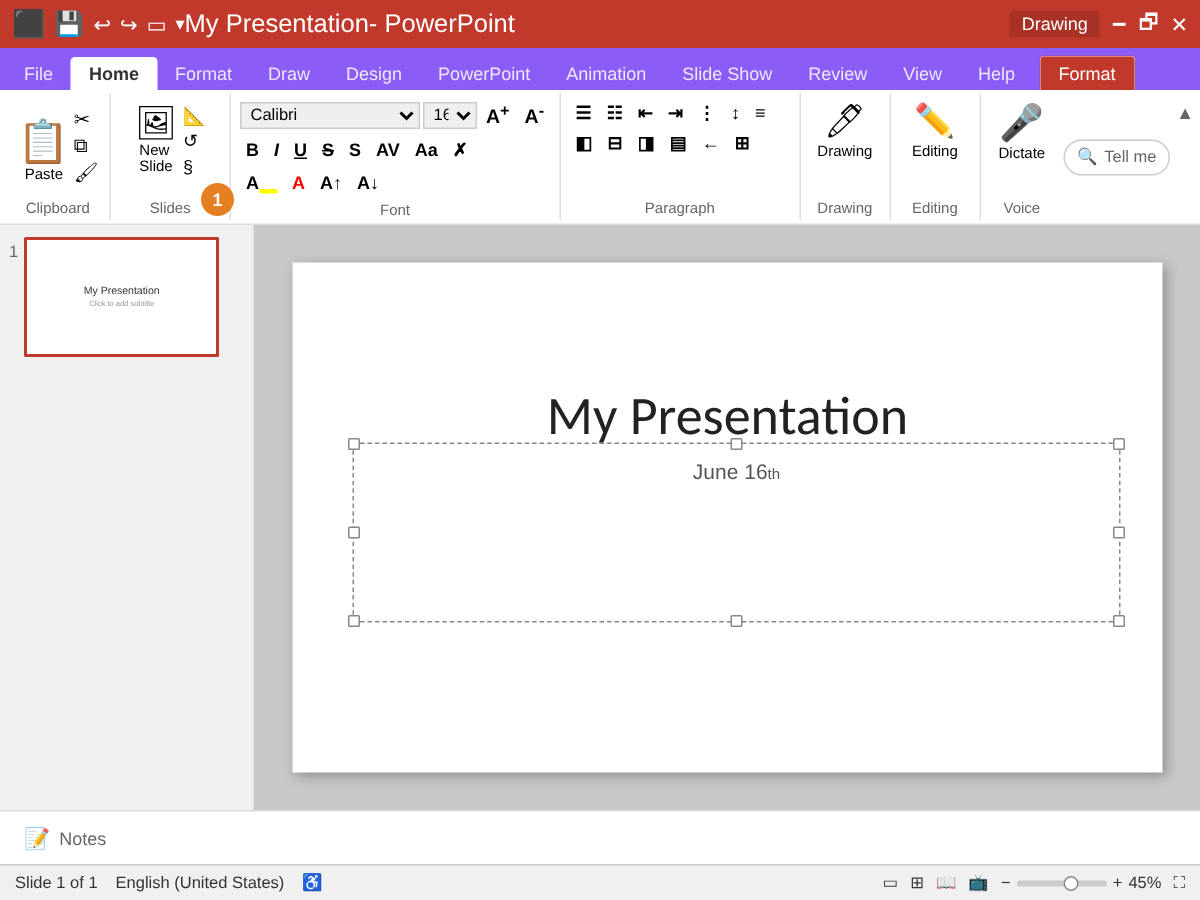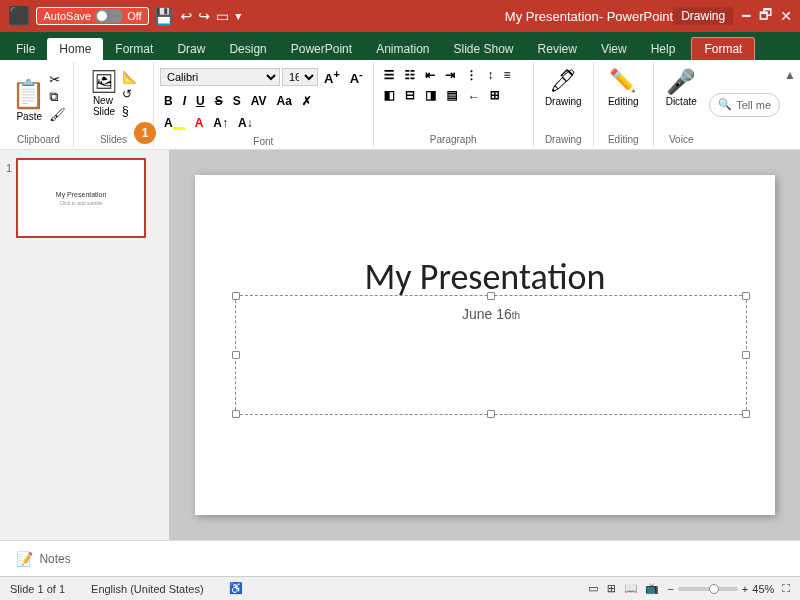--- a/index.html
+++ b/index.html
@@ -32,43 +32,43 @@
       position: relative;
     }
     .toggle-off::after {
       content: '';
       position: absolute;
       left: 2px; top: 2px;
       width: 10px; height: 10px;
       background: white;
       border-radius: 50%;
     }
-    .title-bar-center { flex: 1; text-align: right; font-size: 13px; }
+    .title-bar-center { flex: 1; text-align: left; font-size: 17px; }
     .title-bar-right { display: flex; align-items: center; gap: 8px; }
     .title-bar-right span { cursor: pointer; font-size: 14px; }
 
     
     .ribbon-tabs {
-      background: #14532d;
+      background: #8b5cf6;
       display: flex;
       align-items: flex-end;
       height: 28px;
       padding: 0 4px;
     }
     .ribbon-tab {
       padding: 4px 12px;
       font-size: 12px;
       color: rgba(255,255,255,0.85);
       cursor: pointer;
       border-radius: 3px 3px 0 0;
     }
     .ribbon-tab.active {
       background: white;
       color: #333;
-      font-weight: 400;
+      font-weight: 700;
     }
     .ribbon-tab.format-tab {
       background: #c0392b;
       color: white;
       border: 1px solid rgba(255,255,255,0.5);
       border-bottom: none;
     }
 
     
     .ribbon {
@@ -292,25 +292,20 @@
       font-size: 12px; font-weight: bold;
       z-index: 10;
     }
   </style>
 </head>
 <body>
 
 <div class="title-bar">
   <div class="title-bar-left">
     <span style="font-size:18px;">⬛</span>
-    <div class="autosave-badge">
-      <span>AutoSave</span>
-      <span class="toggle-off"></span>
-      <span>Off</span>
-    </div>
     <span style="font-size:16px;">💾</span>
     <span style="font-size:14px;">↩</span>
     <span style="font-size:14px;">↪</span>
     <span style="font-size:14px;">▭</span>
     <span style="font-size:12px;">▾</span>
   </div>
   <div class="title-bar-center">My Presentation- PowerPoint</div>
   <div class="title-bar-right">
     <span style="font-size:12px; background:#a93226; padding:2px 8px; border-radius:3px 3px 0 0;">Drawing</span>
     <span style="cursor:pointer;">🗕</span>
@@ -494,21 +489,21 @@
     </div>
   </div>
 </div>
 
 <div class="notes-bar">
   <span class="notes-icon">📝</span>
   <span>Notes</span>
 </div>
 
 <div class="status-bar">
-  <div style="display:flex; gap:26px; align-items:center;">
+  <div style="display:flex; gap:12px; align-items:center;">
     <span>Slide 1 of 1</span>
     <span>English (United States)</span>
     <span style="cursor:pointer;">♿</span>
   </div>
   <div class="status-bar-right">
     <span style="cursor:pointer;">▭</span>
     <span style="cursor:pointer;">⊞</span>
     <span style="cursor:pointer;">📖</span>
     <span style="cursor:pointer;">📺</span>
     <div class="zoom-bar">

